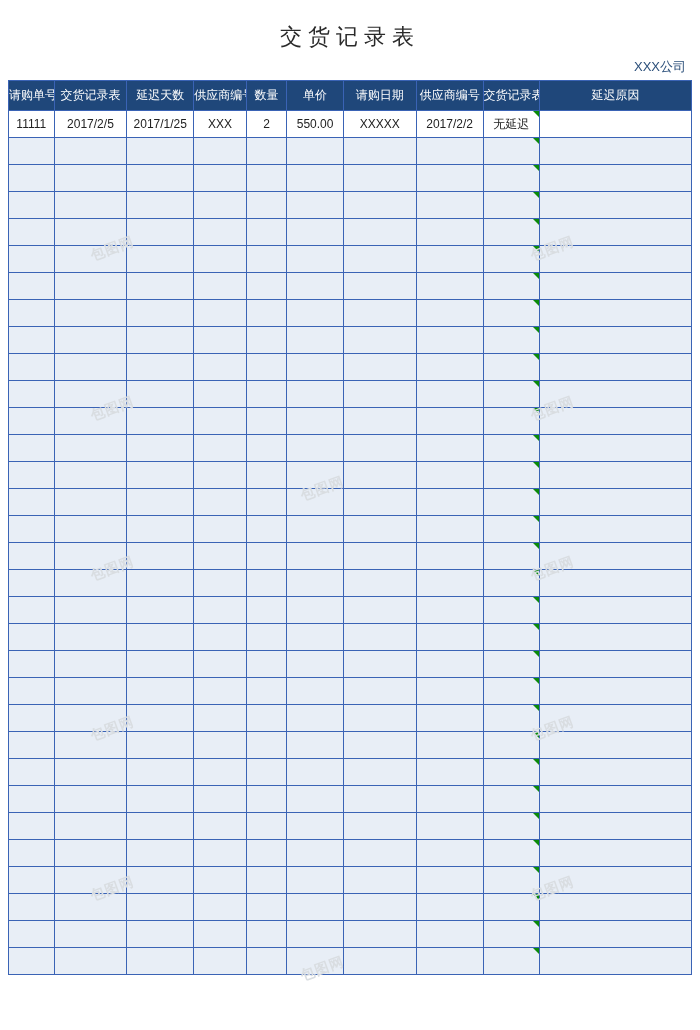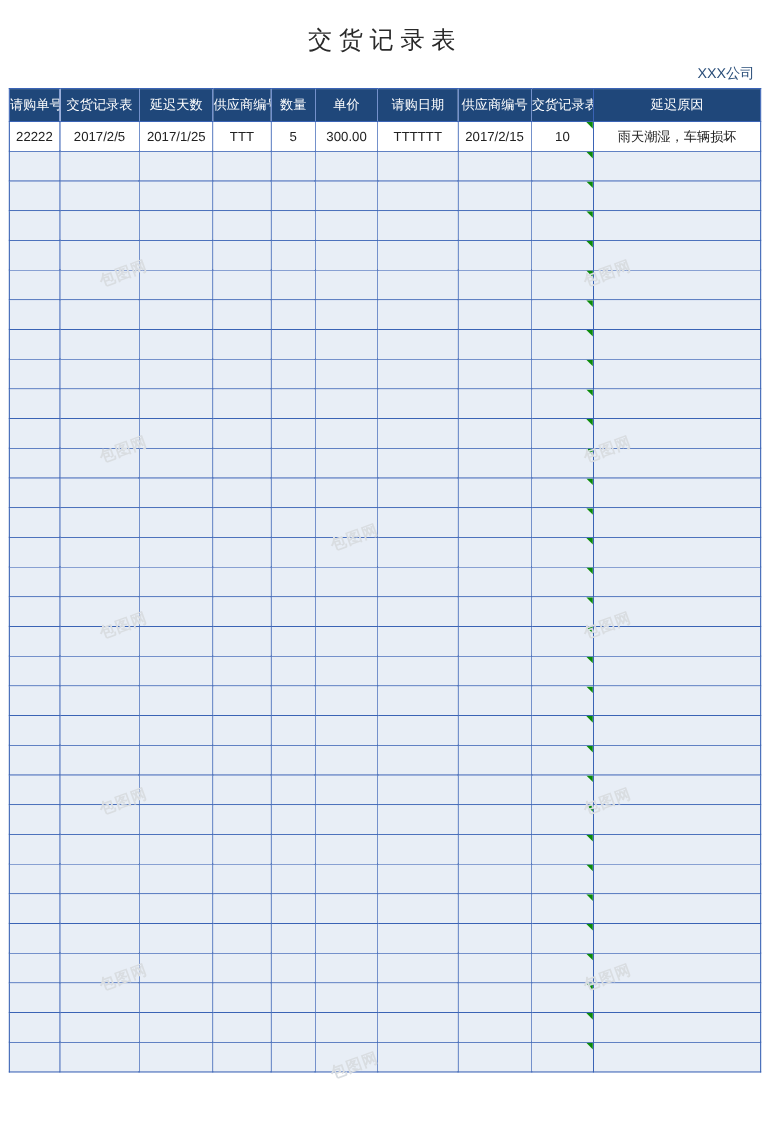--- a/index.html
+++ b/index.html
@@ -113,30 +113,30 @@
       <th>数量</th>
       <th>单价</th>
       <th>请购日期</th>
       <th>供应商编号</th>
       <th>交货记录表</th>
       <th>延迟原因</th>
     </tr>
   </thead>
   <tbody id="tbody">
       <tr class="filled">
-        <td>22222</td>
+        <td>11111</td>
         <td>2017/2/5</td>
         <td>2017/1/25</td>
-        <td>TTT</td>
-        <td>5</td>
-        <td>300.00</td>
-        <td>TTTTTT</td>
-        <td>2017/2/15</td>
-        <td class="marker">10</td>
-        <td>雨天潮湿，车辆损坏</td>
+        <td>XXX</td>
+        <td>2</td>
+        <td>550.00</td>
+        <td>XXXXX</td>
+        <td>2017/2/2</td>
+        <td class="marker">无延迟</td>
+        <td></td>
       </tr>
       <tr>
         <td></td>
         <td></td>
         <td></td>
         <td></td>
         <td></td>
         <td></td>
         <td></td>
         <td></td>

